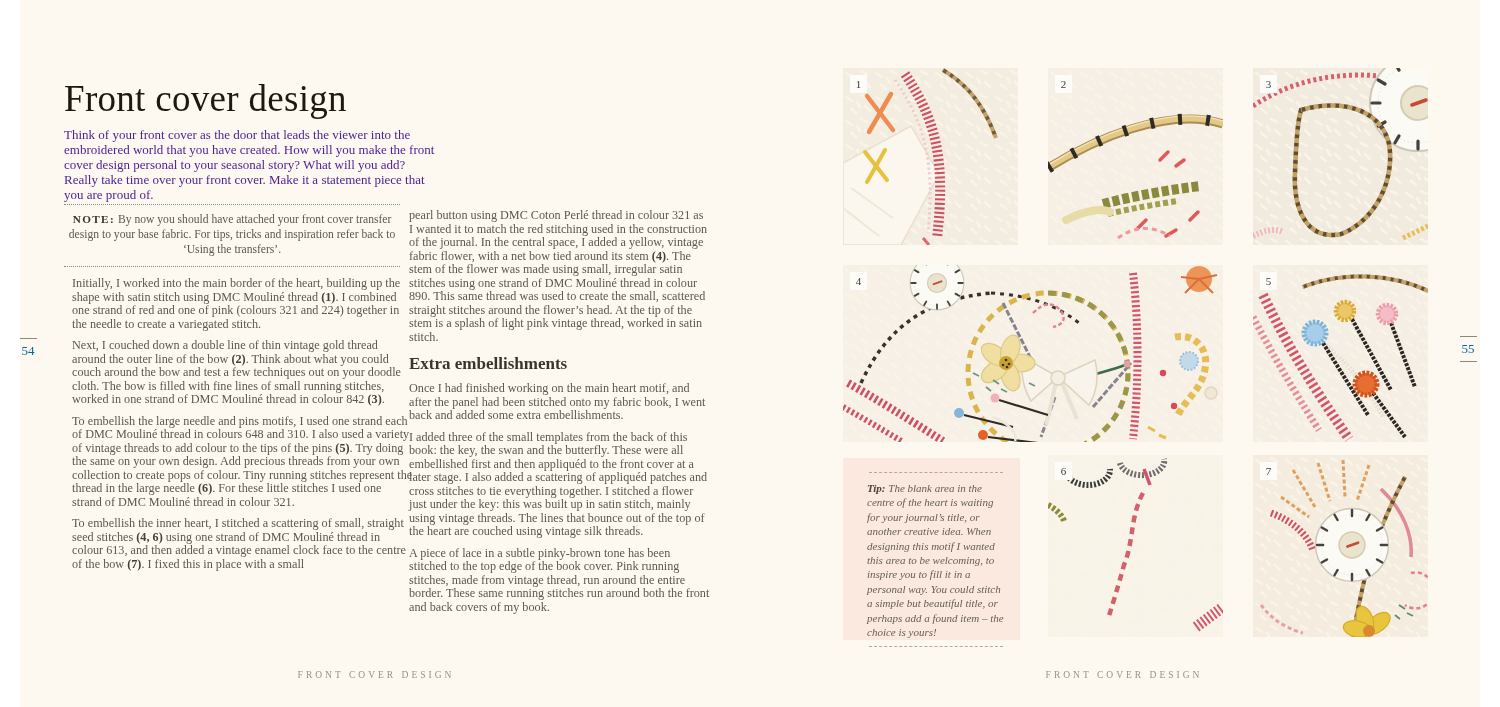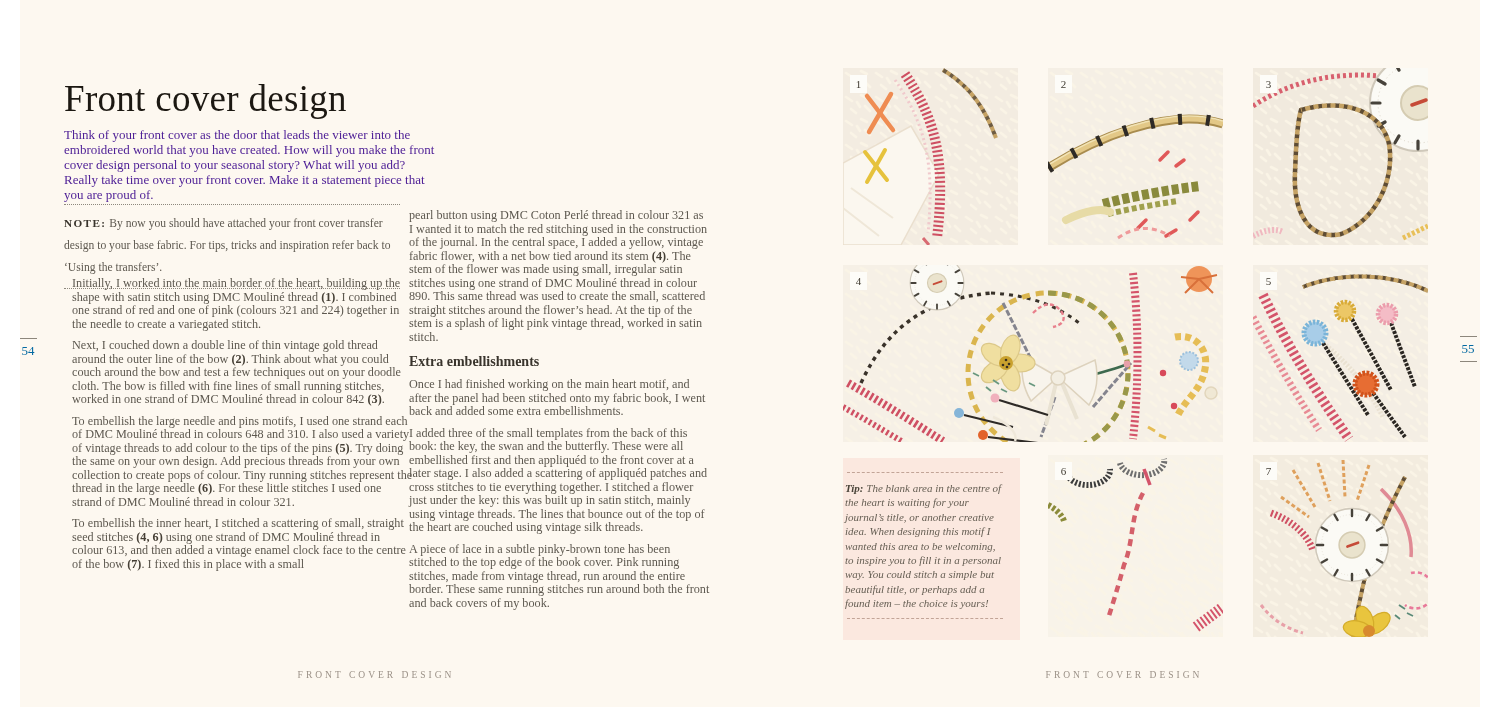--- a/index.html
+++ b/index.html
@@ -8,28 +8,28 @@
   .spread{position:absolute;left:20px;top:0;width:1460px;height:707px;background:#fdf8f0;}
 
   
   .title{position:absolute;left:44px;top:52px;font-size:37px;color:#1c1812;
          letter-spacing:.3px;font-weight:400;}
   .intro{position:absolute;left:44px;top:114px;width:374px;
          font-size:13px;line-height:15px;color:#4c1d95;}
   .notebox{position:absolute;left:44px;top:204px;width:336px;
            border-top:1px dotted #8d887d;border-bottom:1px dotted #8d887d;
            padding:7px 0 9px;}
-  .notebox p{margin:0;font-size:11.6px;line-height:22px;color:#5d584f;}
+  .notebox p{margin:0;font-size:11.6px;line-height:15px;color:#5d584f;text-align:center;}
   .note-label{font-weight:bold;letter-spacing:1.4px;color:#39342c;font-size:11.2px;}
   .col{position:absolute;color:#5d584f;}
   .col1{left:52px;top:269px;width:341px;}
   .col2{left:389px;top:201px;width:301px;}
   .col p, .p{margin:8px 0 6px;font-size:12.2px;line-height:13.5px;}
   .col b{font-weight:bold;color:#453f35;}
-  .subhead{margin:10px 0 5px;font-size:14px;font-weight:bold;color:#39342c;}
+  .subhead{margin:10px 0 5px;font-size:17px;font-weight:bold;color:#39342c;}
 
   .pagenum{position:absolute;width:40px;text-align:center;font-size:13px;color:#0369a1;}
   .pagenum .rule{display:block;width:17px;margin:0 auto 4px;border-top:1px solid #8d877c;}
   .pagenum .rule.below{margin:4px auto 0;}
   .pn54{left:-12px;top:338px;}
   .pn55{left:1428px;top:336px;}
 
   .footer{position:absolute;top:670px;width:712px;text-align:center;
           font-size:9.5px;letter-spacing:3px;color:#9b9187;}
   .footer-left{left:0;}
@@ -43,21 +43,21 @@
   .f1{left:823px;top:68px;width:175px;height:177px;}
   .f2{left:1028px;top:68px;width:175px;height:177px;}
   .f3{left:1233px;top:68px;width:175px;height:177px;}
   .f4{left:823px;top:265px;width:380px;height:177px;}
   .f5{left:1233px;top:265px;width:175px;height:177px;}
   .f6{left:1028px;top:455px;width:175px;height:182px;}
   .f7{left:1233px;top:455px;width:175px;height:182px;}
 
   
   .tipbox{position:absolute;left:823px;top:458px;width:177px;height:182px;
-          background:#fbe8df;box-sizing:border-box;padding:14px 15px 0 2px;}
+          background:#fbe8df;box-sizing:border-box;padding:14px 15px 0 24px;}
   .tip-rule{border-top:1px dashed #c2a497;margin:0 2px;}
   .tip-text{margin:8px 0 7px;font-style:italic;font-size:11px;line-height:14.4px;color:#655e53;}
   .tip-label{font-weight:bold;font-style:italic;color:#4a4439;}
 </style>
 </head>
 <body>
 
 <svg width="0" height="0" style="position:absolute">
   <defs>
     <pattern id="seedp" width="30" height="24" patternUnits="userSpaceOnUse">

